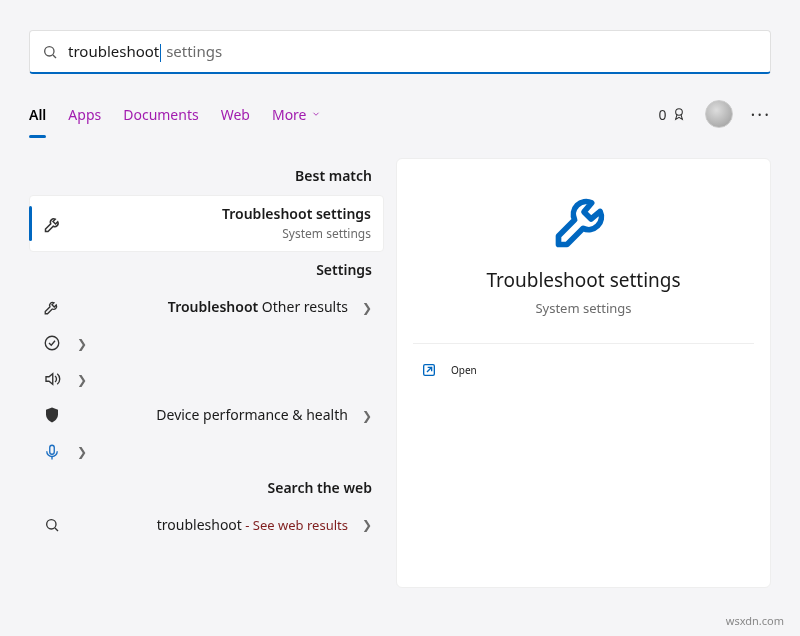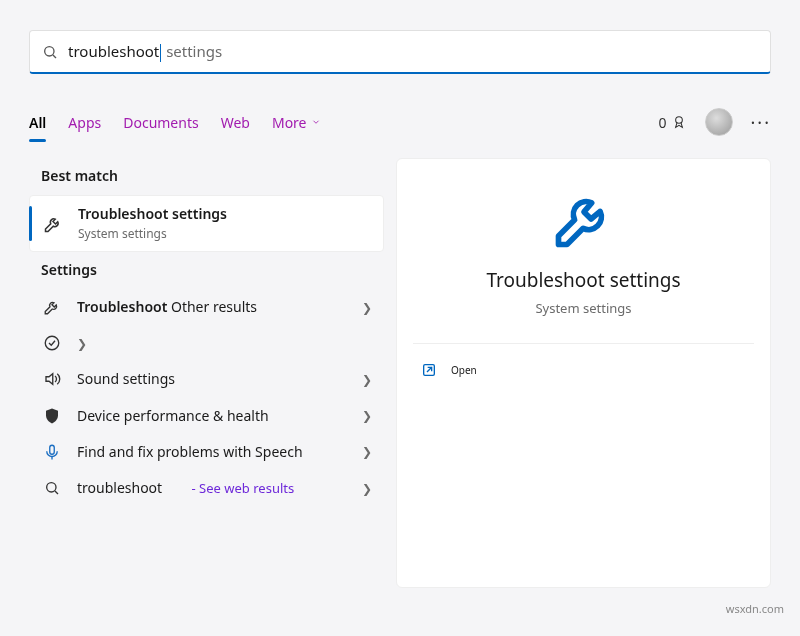--- a/index.html
+++ b/index.html
@@ -32,23 +32,21 @@
     display: inline-block;
     width: 1px; height: 18px;
     background: #0067c0;
     vertical-align: middle;
     margin: 0 1px;
   }
   .tabs-row {
     position: absolute;
     top: 94px; left: 29px; right: 29px;
     display: flex;
-    align-items: center;
     height: 40px;
-    margin-top: 8px;
   }
   .tabs { display: flex; gap: 22px; }
   .tab {
     font-size: 14px;
     color: #a21caf;
     padding: 6px 0;
     cursor: default;
     position: relative;
     display: flex;
     align-items: center;
@@ -68,20 +66,21 @@
     width: 28px; height: 28px; border-radius: 50%;
     background: radial-gradient(circle at 40% 35%, #ddd, #999);
     border: 1px solid #ccc;
   }
   .more-dots { font-size: 18px; color: #333; letter-spacing: 2px; }
 
   .left-col {
     position: absolute;
     top: 158px; left: 29px;
     width: 355px;
+    text-align: right;
   }
   .right-col {
     position: absolute;
     top: 158px; left: 396px; right: 29px;
     background: #fff;
     border-radius: 6px;
     border: 1px solid #eee;
     min-height: 430px;
     display: flex;
     flex-direction: column;
@@ -112,39 +111,39 @@
     left: -1px; top: 10px; bottom: 10px;
     width: 3px; background: #0067c0;
     border-radius: 2px;
   }
   .result-icon { width: 22px; display:flex; justify-content:center; color:#333; }
   .result-text { flex: 1; }
   .result-title { font-size: 14px; line-height: 1.3; }
   .result-title .bold { font-weight: 600; }
   .result-sub { font-size: 12px; color: #6b6b6b; margin-top: 2px; }
   .chev { color: #6b6b6b; font-size: 12px; }
-  .web-suffix { color: #6d28d9; font-size: 13px; margin-left: 26px; }
+  .web-suffix { color: #7f1d1d; font-size: 13px; }
 
   .detail-icon { color: #0067c0; margin: 6px 0 14px; }
   .detail-title { font-size: 19px; font-weight: 400; color: #1a1a1a; }
   .detail-sub { font-size: 13px; color: #6b6b6b; margin-top: 6px; }
   .divider { height: 1px; background: #eee; width: calc(100% - 32px); margin: 26px 0 0; }
   .action-row {
     align-self: stretch;
     display: flex;
     align-items: center;
     gap: 14px;
     padding: 18px 24px;
     font-size: 10px;
   }
   .open-icon { color: #0067c0; }
 
   .watermark {
     position: absolute;
-    bottom: 20px; right: 16px;
+    bottom: 8px; right: 16px;
     font-size: 11px; color: #888;
   }
   svg { display: block; }
 </style>
 </head>
 <body>
 
 <div class="search-bar">
   <span class="icon">
     <svg width="16" height="16" viewBox="0 0 24 24" fill="none" stroke="currentColor" stroke-width="2">
@@ -225,21 +224,20 @@
   </div>
 
   <div class="result-row">
     <span class="result-icon">
       <svg width="18" height="18" viewBox="0 0 24 24" fill="none" stroke="#333" stroke-width="1.8">
           <polygon points="4 9 8 9 13 5 13 19 8 15 4 15"></polygon>
           <path d="M16 8a5 5 0 0 1 0 8"></path>
           <path d="M19 5a9 9 0 0 1 0 14"></path>
         </svg>
     </span>
-    <div class="result-text result-title"><span>Sound settings</span></div>
     <span class="chev">❯</span>
   </div>
 
   <div class="result-row">
     <span class="result-icon">
       <svg width="18" height="18" viewBox="0 0 24 24" fill="#333" stroke="#333" stroke-width="0">
           <path d="M12 2l8 3v6c0 5-3.5 9-8 11-4.5-2-8-6-8-11V5l8-3z"></path>
         </svg>
     </span>
     <div class="result-text result-title"><span>Device performance &amp; health</span></div>
@@ -247,24 +245,24 @@
   </div>
 
   <div class="result-row">
     <span class="result-icon">
       <svg width="18" height="18" viewBox="0 0 24 24" fill="none" stroke="#1b6ec2" stroke-width="1.8">
           <rect x="9" y="3" width="6" height="12" rx="3"></rect>
           <path d="M5 11a7 7 0 0 0 14 0"></path>
           <line x1="12" y1="18" x2="12" y2="22"></line>
         </svg>
     </span>
-    <div class="result-text result-title"><span>Find and fix problems with Speech</span></div>
-    <span class="chev">❯</span>
-  </div>
-
+    <span class="chev">❯</span>
+  </div>
+
+  <div class="section-header">Search the web</div>
   <div class="result-row">
     <span class="result-icon">
       <svg width="16" height="16" viewBox="0 0 24 24" fill="none" stroke="#333" stroke-width="2">
           <circle cx="11" cy="11" r="7"></circle>
           <line x1="21" y1="21" x2="16.5" y2="16.5"></line>
         </svg>
     </span>
     <div class="result-text result-title">
       <span>troubleshoot</span><span class="web-suffix"> - See web results</span>
     </div>

